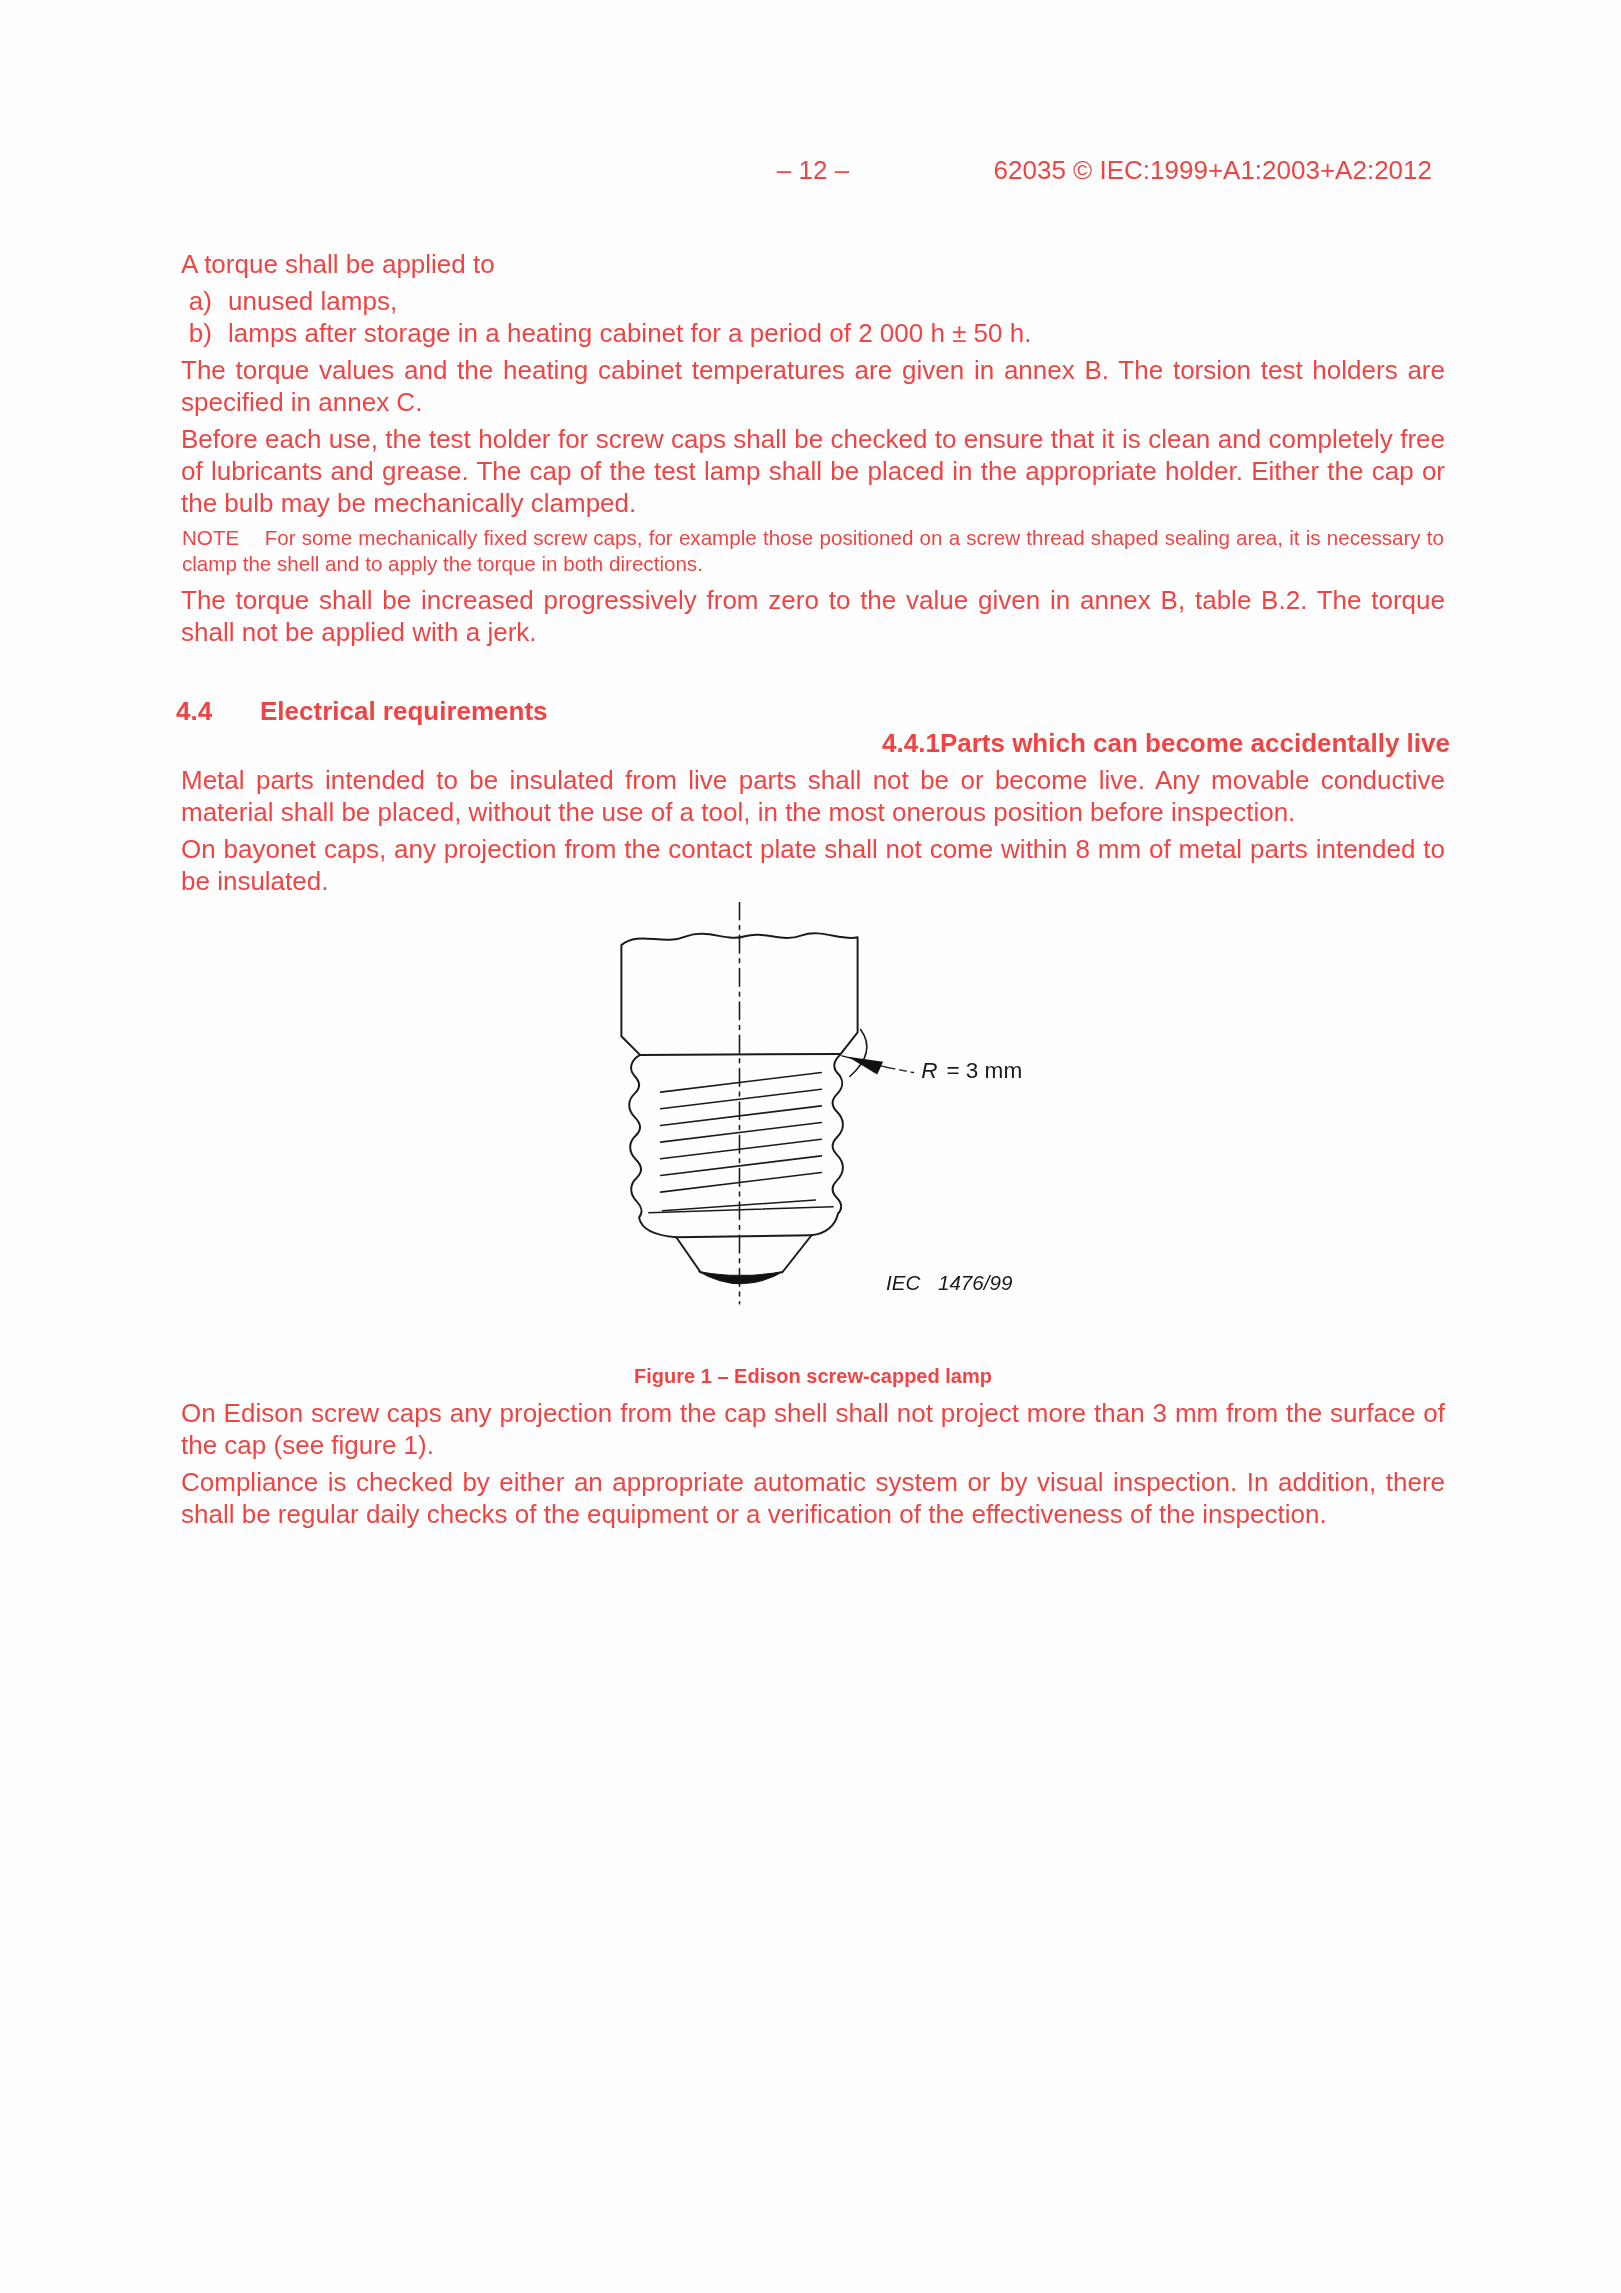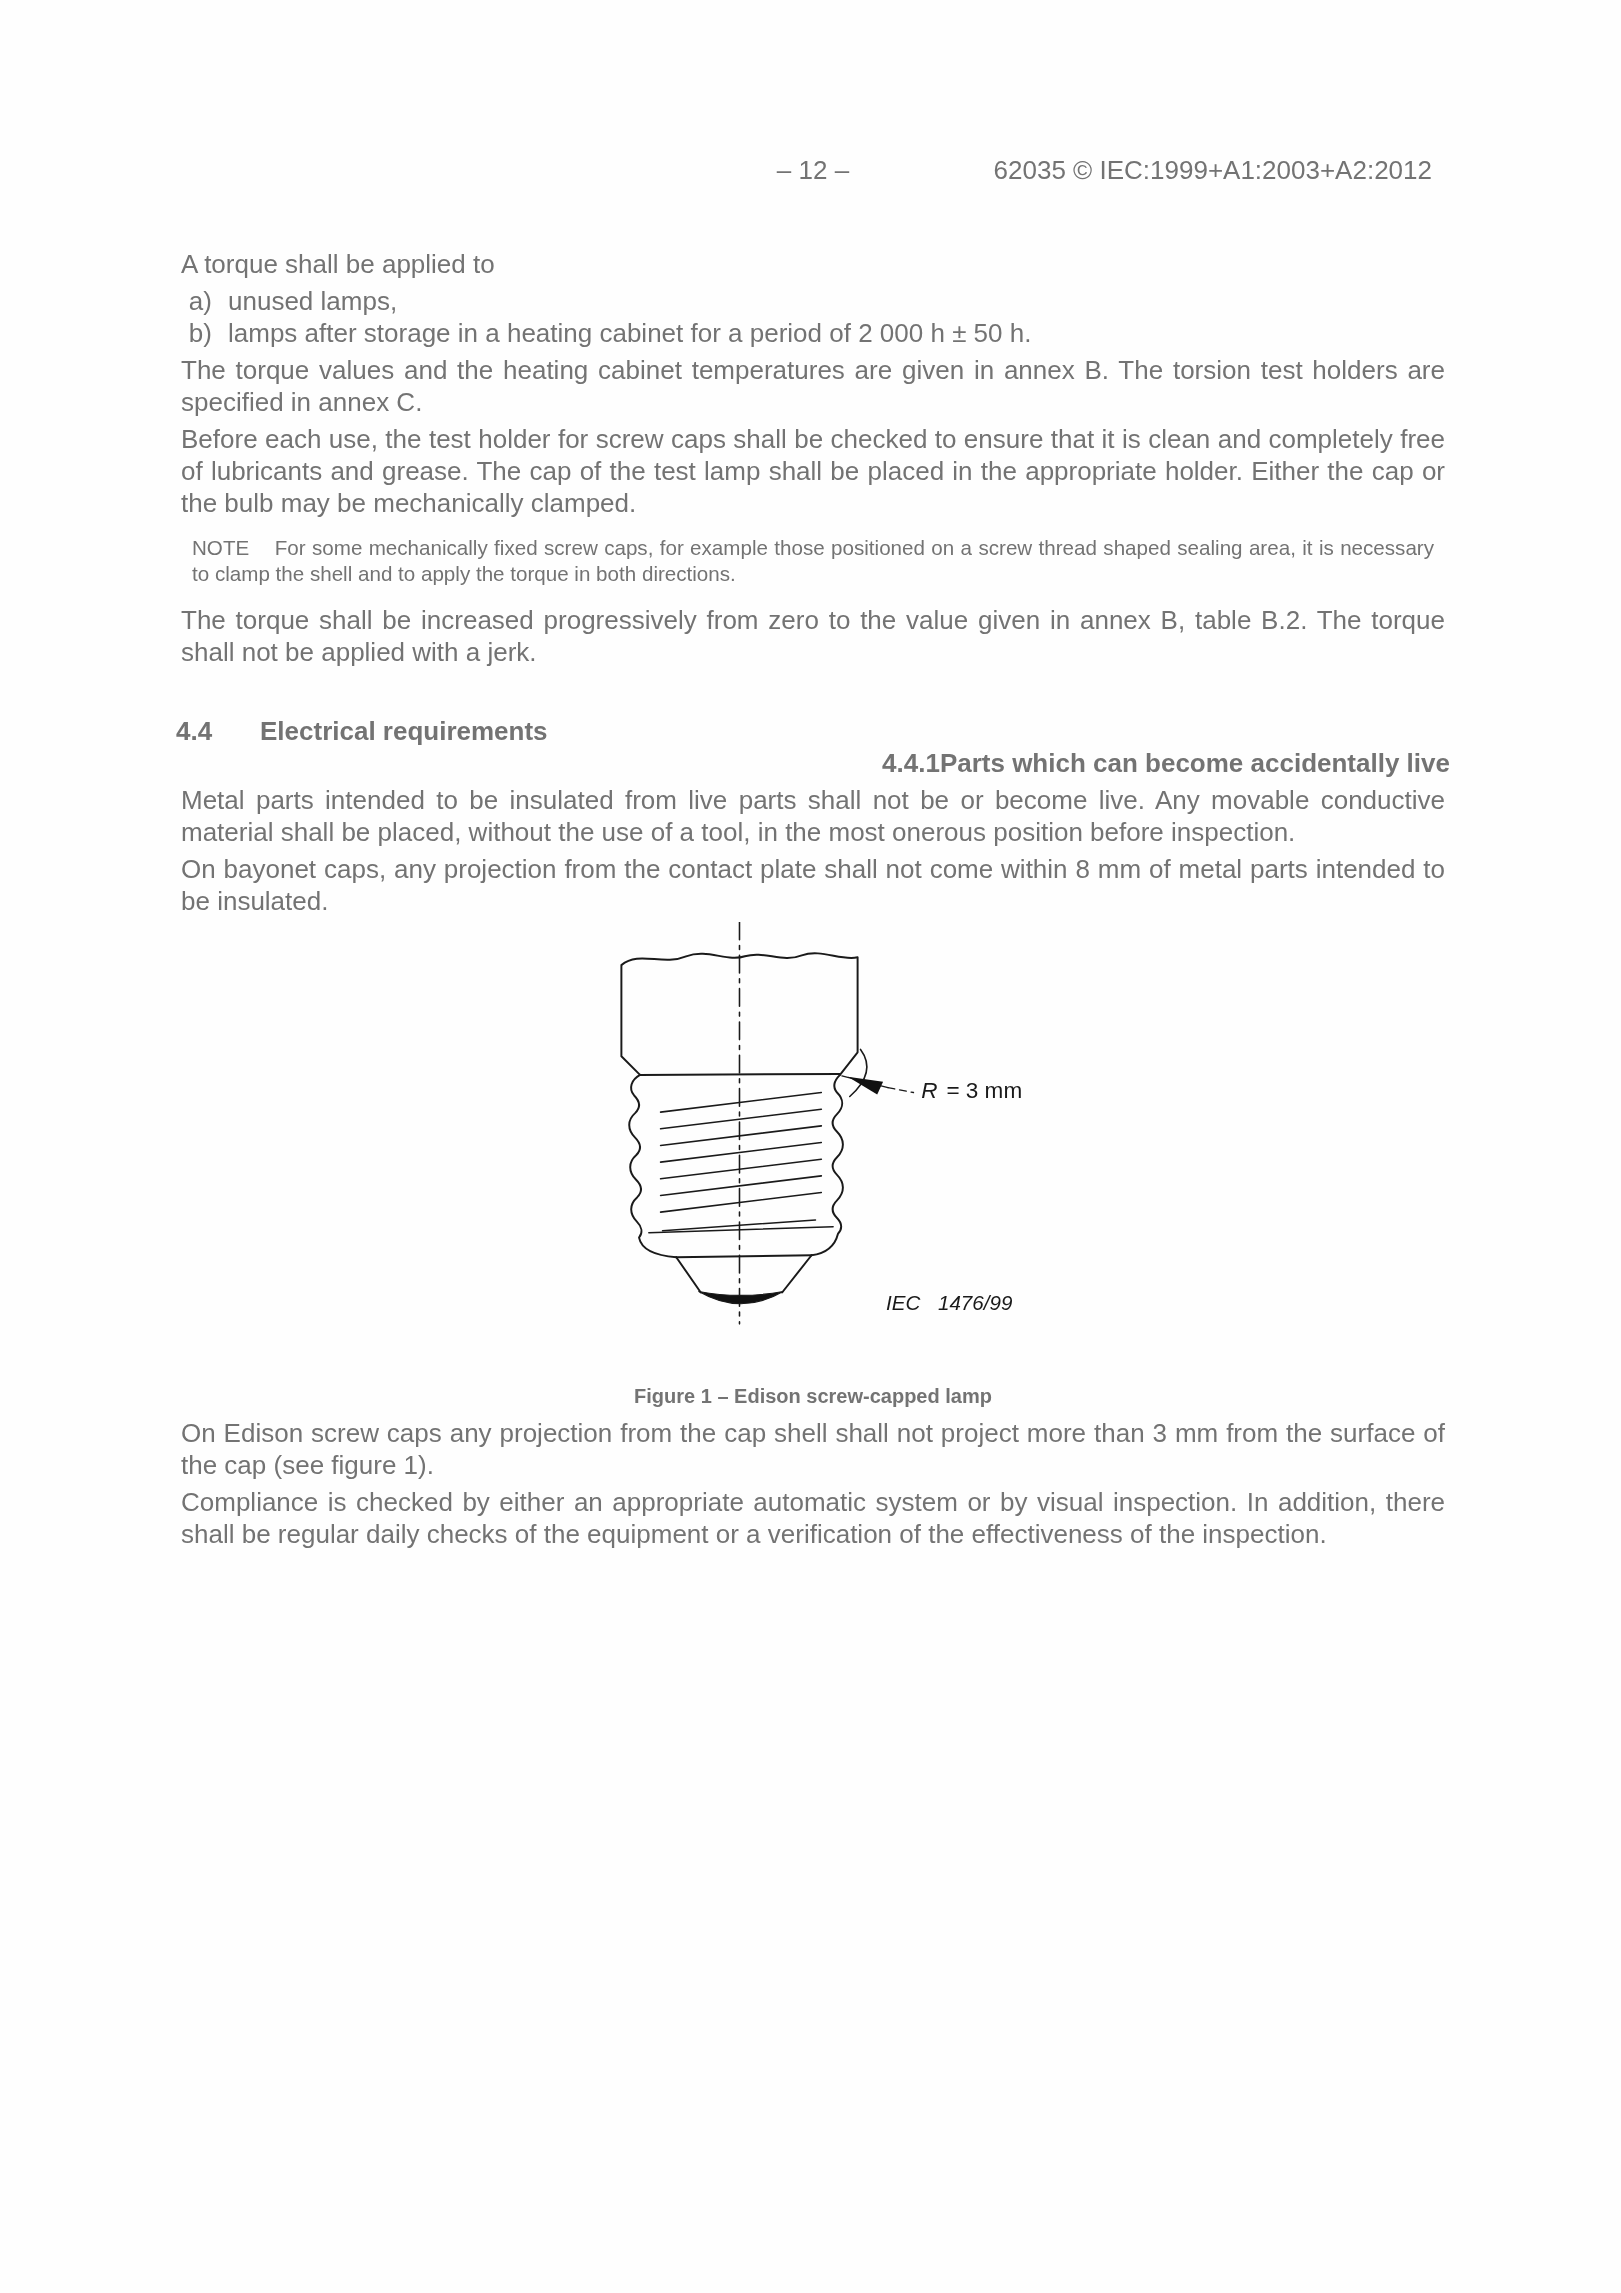--- a/index.html
+++ b/index.html
@@ -2,21 +2,21 @@
 <html><head>
 <meta charset="utf-8">
 <style>
   html, body { margin: 0; padding: 0; background: #ffffff; }
   .sheet {
     position: relative;
     width: 1621px;
     height: 2294px;
     background: #fefefe;
     font-family: "Liberation Sans", "DejaVu Sans", sans-serif;
-    color: #737373;
+    color: #ef4444;
     overflow: hidden;
   }
   .col {
     position: absolute;
     left: 176px;
     top: 157px;
     width: 1274px;
   }
   .pagehead {
     position: relative;
@@ -62,21 +62,21 @@
     font-size: 26px;
     line-height: 32px;
     margin: 0;
   }
   .list-item .li-label {
     position: absolute;
     left: 12.7px;
     top: 0;
   }
   p.note {
-    margin: 16px;
+    margin: 6px;
     font-size: 20.6px;
     line-height: 26.5px;
     text-align: justify;
   }
   p.note .note-label { margin-right: 25.5px; }
   .heading {
     margin: 0;
     font-size: 26px;
     line-height: 32px;
     font-weight: bold;

